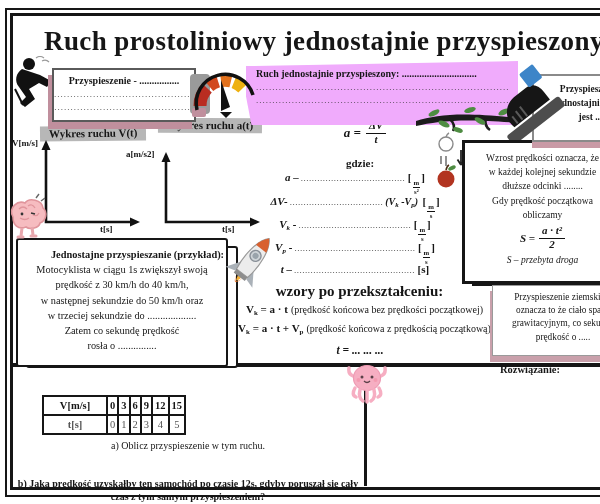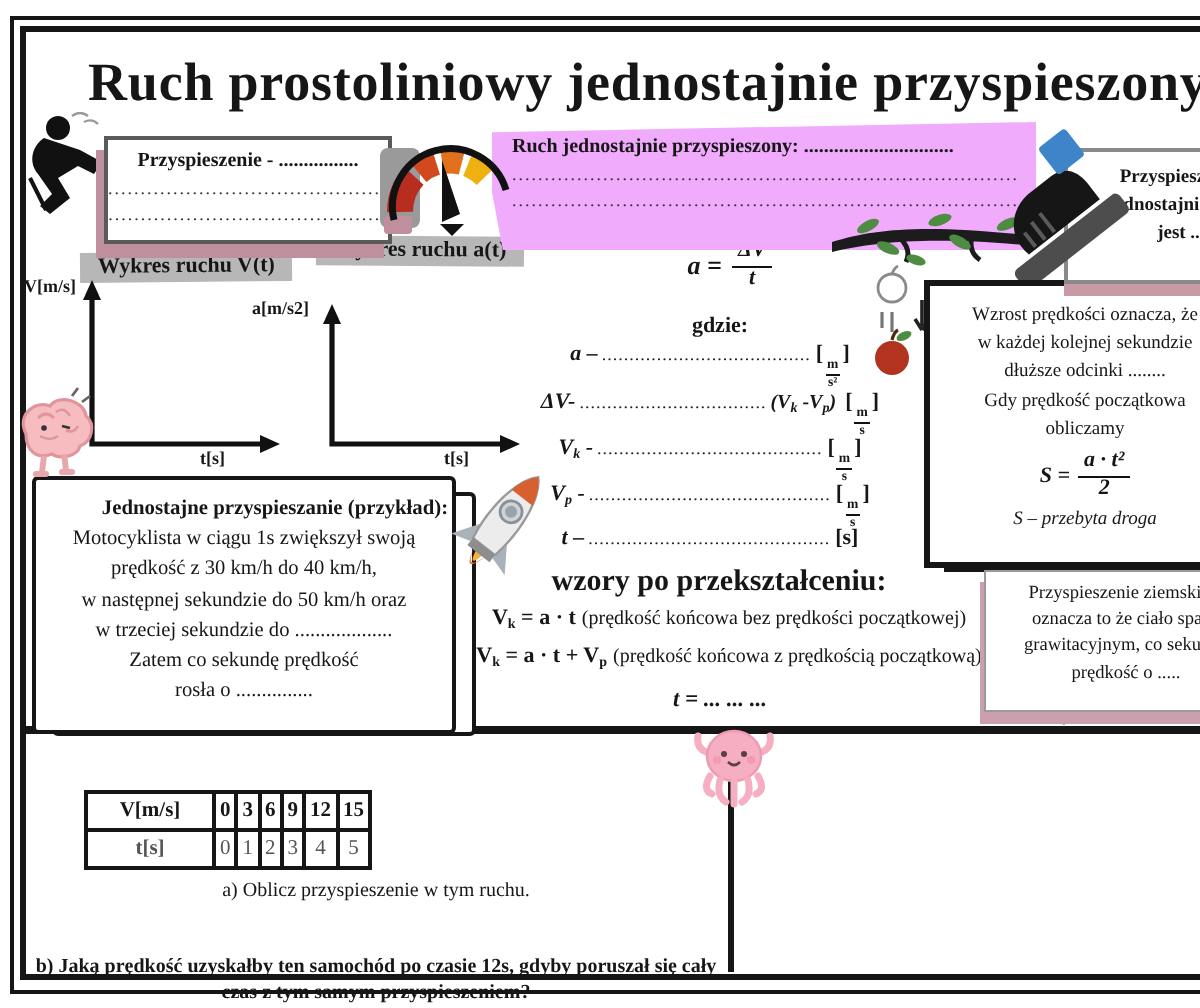--- a/index.html
+++ b/index.html
@@ -82,21 +82,21 @@
   #task-intro{left:18px;top:370px;width:336px;text-align:center;font-size:10px;line-height:12px;}
   #task-table{left:42px;top:395px;border-collapse:collapse;}
   #task-table td{border:2.5px solid #161616;text-align:center;height:17px;font-size:10.5px;padding:0 2px;}
   #task-table td:first-child{width:58px;font-weight:bold;}
   #task-table tr.vrow td{font-weight:bold;}
   #task-table tr.trow td{color:#555;}
   #task-table td.hc{font-weight:bold;color:#161616;}
   #task-table{border:1px solid #161616;}
   #task-a{left:18px;top:440px;width:340px;text-align:center;font-size:10px;}
   #task-b{left:14px;top:478px;width:348px;text-align:center;font-size:10px;line-height:12.6px;font-weight:bold;}
-  #solution-label{left:460px;top:352px;width:140px;text-align:center;font-weight:bold;font-size:10.5px;}
+  #solution-label{left:460px;top:364px;width:140px;text-align:center;font-weight:bold;font-size:10.5px;}
 </style>
 </head>
 <body>
 
 <div id="page">
 
   <div class="abs" id="frame-outer"></div>
   <div class="abs" id="frame-inner"></div>
 
   <div class="abs" id="title">Ruch prostoliniowy jednostajnie przyspieszony</div>

